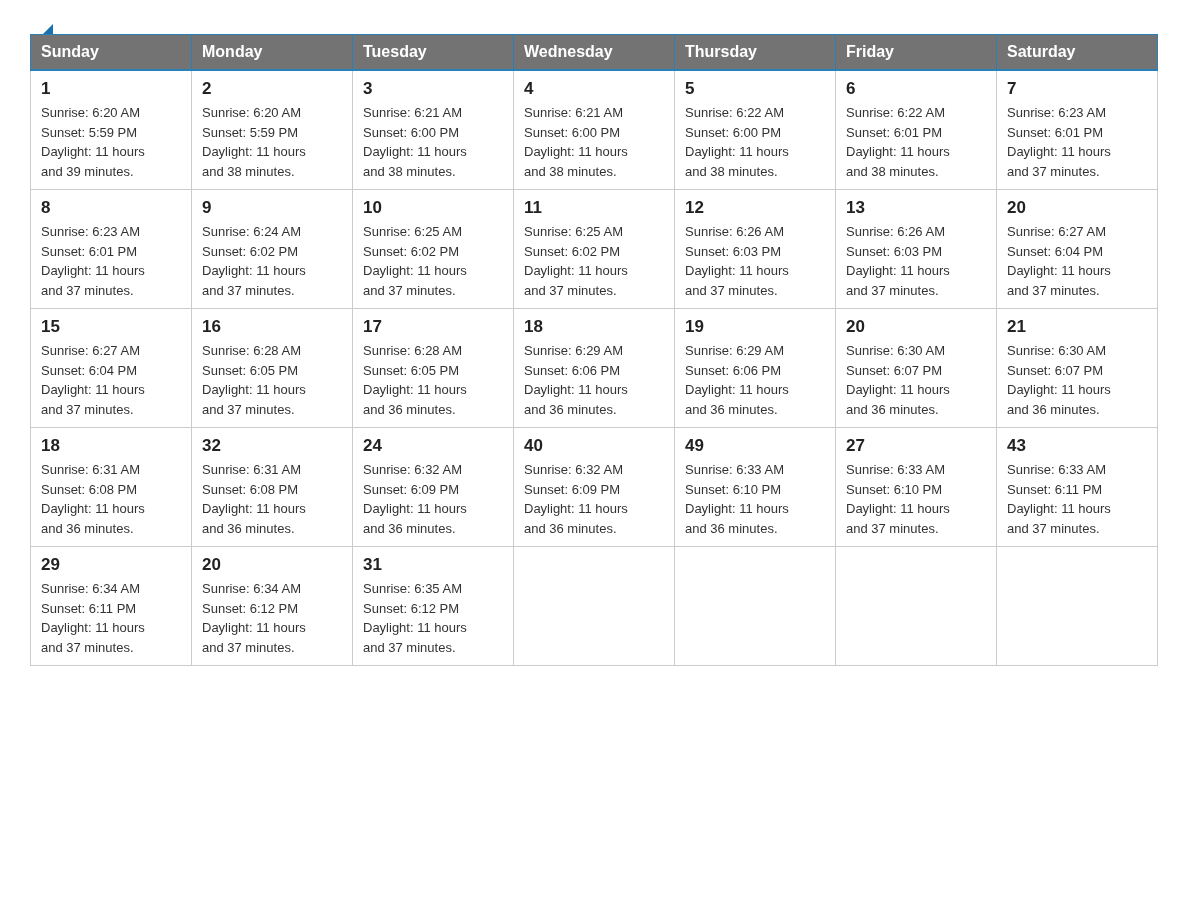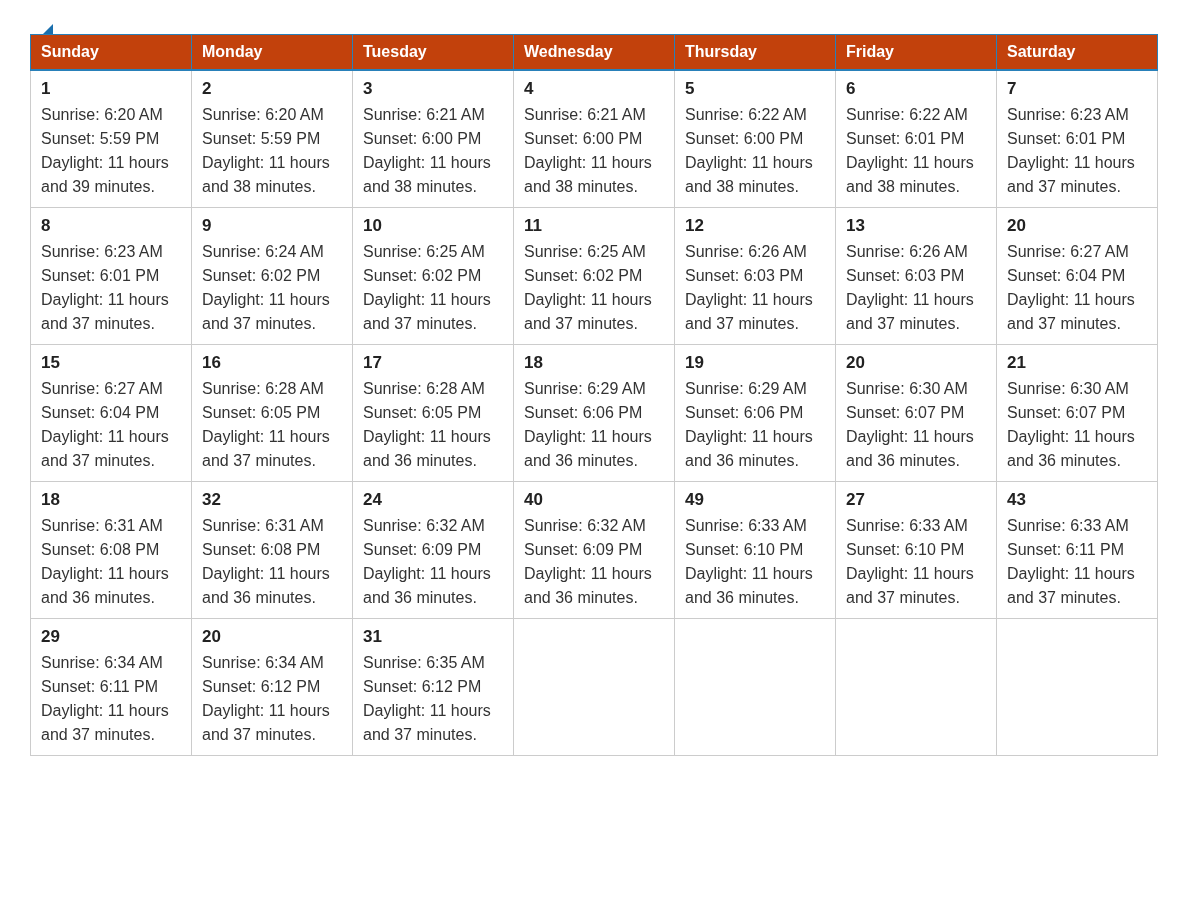--- a/index.html
+++ b/index.html
@@ -50,21 +50,21 @@
       font-size: 22px;
       color: #333;
       margin-top: 4px;
     }
     .calendar {
       width: 100%;
       border-collapse: collapse;
       margin-top: 10px;
     }
     .calendar th {
-      background-color: #c2410c;
+      background-color: #737373;
       color: #fff;
       font-size: 16px;
       font-weight: bold;
       padding: 8px 10px;
       text-align: left;
       border: 1px solid #2980b9;
     }
     .calendar td {
       width: 14.28%;
       vertical-align: top;
@@ -75,21 +75,21 @@
       background: #fff;
       min-height: 100px;
     }
     .day-num {
       font-size: 17px;
       font-weight: bold;
       color: #222;
       margin-bottom: 4px;
     }
     .day-info {
-      font-size: 16px;
+      font-size: 13px;
       line-height: 1.5;
       color: #333;
     }
     .calendar tr td {
       border-top: 2px solid #2980b9;
     }
     .calendar tr td + td {
       border-top: 2px solid #2980b9;
     }
     .calendar tbody tr:not(:first-child) td {

